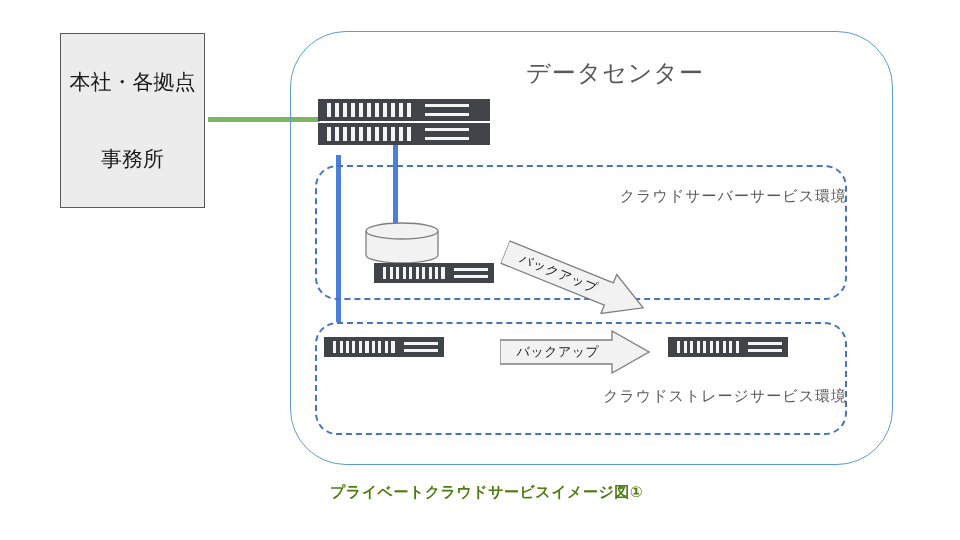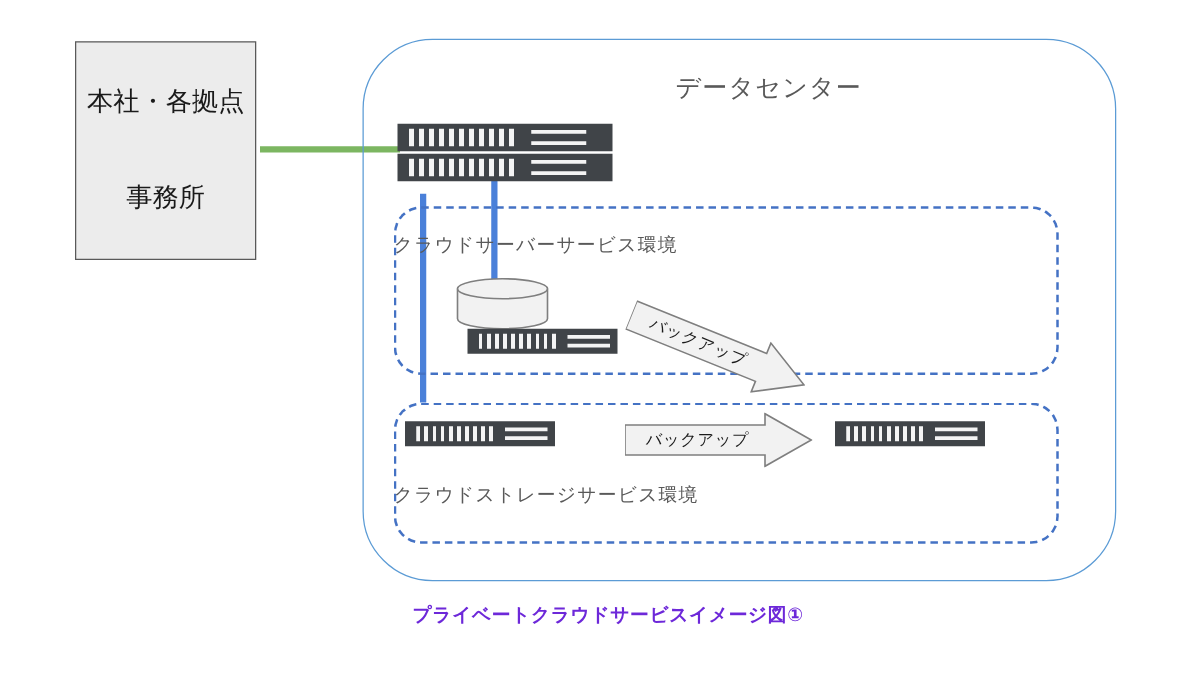--- a/index.html
+++ b/index.html
@@ -23,31 +23,31 @@
   }
 
   
   .dc-box{
     left:290px;top:31px;width:603px;height:434px;
     border:1.6px solid #5B9BD5;border-radius:56px;
     box-sizing:border-box;background:transparent;
   }
   .dc-title{
     left:315px;top:57px;width:600px;
-    text-align:center;font-size:20px;color:#595959;letter-spacing:1px;
+    text-align:center;font-size:24px;color:#595959;letter-spacing:1px;
   }
 
   
   .env-box{
     border:2px dashed #4472C4;border-radius:22px;box-sizing:border-box;
   }
   .env-server{left:315px;top:165px;width:532px;height:135px;}
   .env-storage{left:315px;top:322px;width:532px;height:113px;}
   .env-label{
-    width:532px;text-align:left;font-size:15px;color:#595959;letter-spacing:1px;
+    width:532px;text-align:right;font-size:15px;color:#595959;letter-spacing:1px;
   }
   .env-server-label{left:315px;top:187px;}
   .env-storage-label{left:315px;top:387px;}
 
   
   .line-green{left:208px;top:117px;width:112px;height:5px;background:#7CB661;}
   .line-blue{width:5px;background:#4A80D9;}
   .line-blue-a{left:336px;top:155px;height:167px;}
   .line-blue-b{left:393px;top:143px;height:97px;}
 
@@ -84,21 +84,21 @@
   .block-arrow .arrow-label{
     position:absolute;left:6px;top:50%;width:104px;margin-top:-9px;
     text-align:center;font-size:13px;color:#1a1a1a;letter-spacing:0.5px;white-space:nowrap;
   }
   .arrow-diagonal{left:505px;top:230px;transform:rotate(22deg);transform-origin:0 50%;}
   .arrow-horizontal{left:500px;top:330px;}
 
   
   .caption{
     left:330px;top:483px;width:300px;text-align:right;
-    font-size:15px;font-weight:bold;color:#6d28d9;letter-spacing:0.5px;white-space:nowrap;
+    font-size:15px;font-weight:bold;color:#4d7c0f;letter-spacing:0.5px;white-space:nowrap;
   }
 </style>
 </head>
 <body>
 
 <div id="canvas">
 
   <div class="abs office-box">
     <span>本社・各拠点</span>
     <span>事務所</span>

